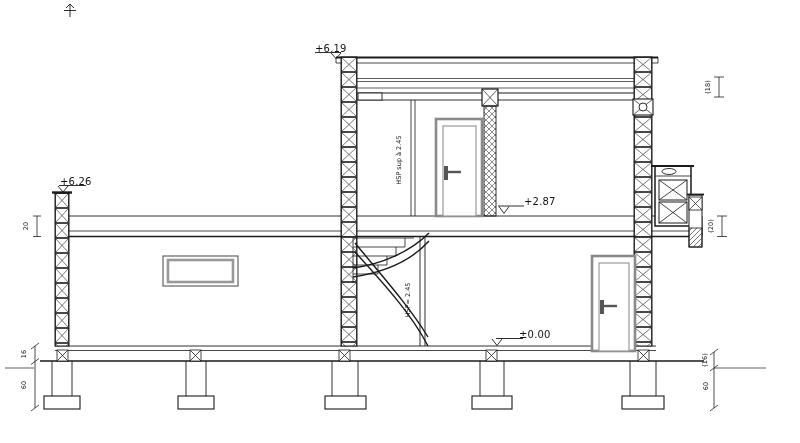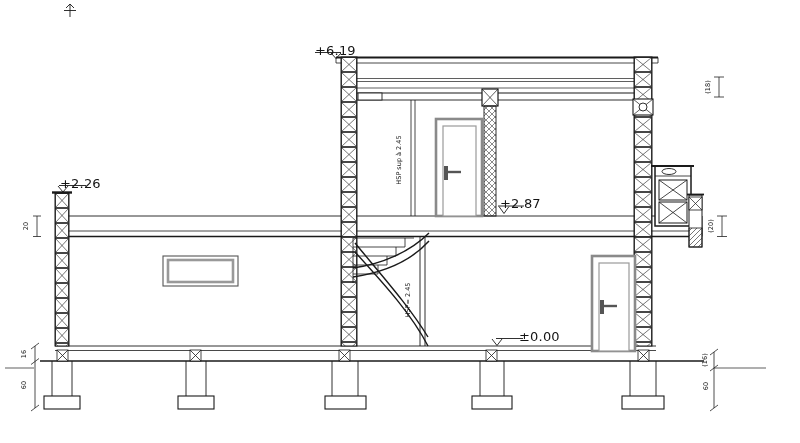--- a/index.html
+++ b/index.html
@@ -1,20 +1,20 @@
 <!DOCTYPE html>
 <html><head>
 <meta charset="utf-8">
 <style>
   html,body{margin:0;padding:0;background:#ffffff;}
   .page{position:relative;width:800px;height:443px;background:#ffffff;overflow:hidden;
         font-family:"DejaVu Sans",sans-serif;}
   svg{position:absolute;left:0;top:0;}
   .t{position:absolute;color:#141414;white-space:nowrap;line-height:1;}
-  .lvl{font-size:13px;letter-spacing:.2px;}
+  .lvl{font-size:10px;letter-spacing:.2px;}
   .rot{display:flex;align-items:center;justify-content:center;
        transform:rotate(-90deg);font-size:6.5px;}
 </style>
 </head>
 <body>
 
 <div class="page">
 
 <svg width="800" height="443" viewBox="0 0 800 443">
   <defs>
@@ -185,22 +185,22 @@
   <g stroke="#222" stroke-width="0.8" fill="none">
     <path d="M37,216 L37,236.5 M33,216 L41,216 M33,236.5 L41,236.5"></path>
     <path d="M35,346 L35,408 M31,349 L39,343 M31,364.5 L39,358.5 M31,411 L39,405"></path>
     <path d="M719,77 L719,97 M714,77 L724,77 M714,97 L724,97"></path>
     <path d="M722,216 L722,236.5 M717,216 L727,216 M717,236.5 L727,236.5"></path>
     <path d="M714,352 L714,408 M710,355 L718,349 M710,371 L718,365 M710,411 L718,405"></path>
   </g>
 </svg>
 
 <div class="t lvl" style="left:315px;top:44px">+6.19</div>
-<div class="t lvl" style="left:60px;top:177px">+2.26</div>
-<div class="t lvl" style="left:500px;top:197px">+2.87</div>
+<div class="t lvl" style="left:60px;top:177px">+6.26</div>
+<div class="t lvl" style="left:524px;top:197px">+2.87</div>
 <div class="t lvl" style="left:519px;top:330px">±0.00</div>
 
 <div class="t rot" style="left:367px;top:154px;width:64px;height:12px">HSP sup à 2.45</div>
 <div class="t rot" style="left:384px;top:294px;width:48px;height:12px">HSP= 2.45</div>
 
 <div class="t rot" style="left:14px;top:219px;width:24px;height:14px">20</div>
 <div class="t rot" style="left:12px;top:347px;width:24px;height:14px">16</div>
 <div class="t rot" style="left:12px;top:378px;width:24px;height:14px">60</div>
 <div class="t rot" style="left:694px;top:80px;width:28px;height:14px">(18)</div>
 <div class="t rot" style="left:697px;top:219px;width:28px;height:14px">(20)</div>

